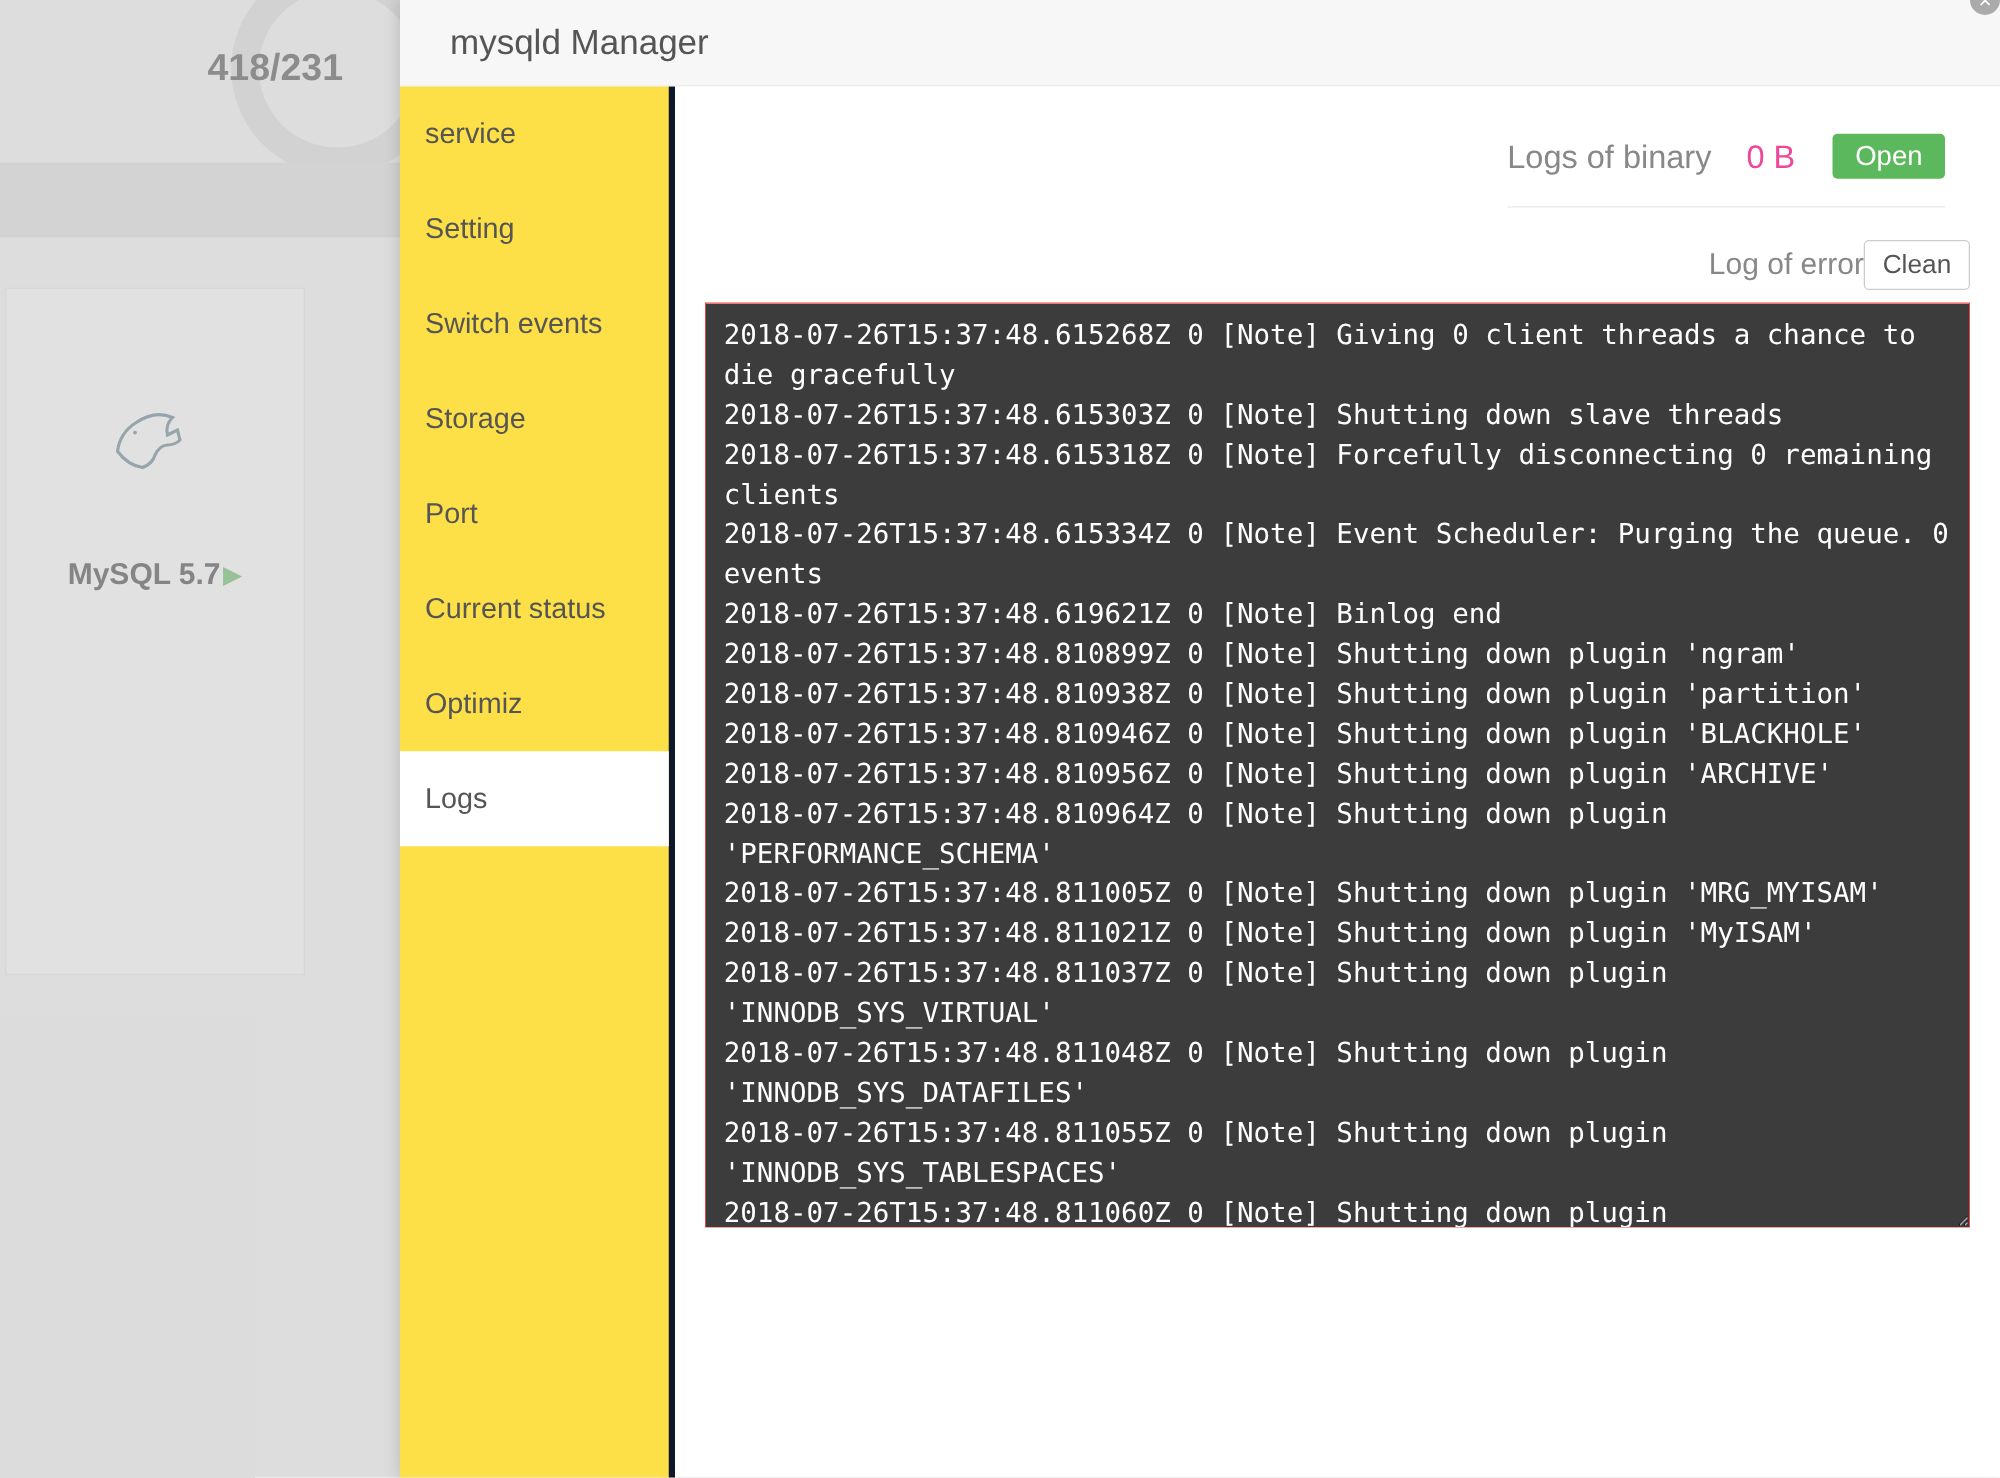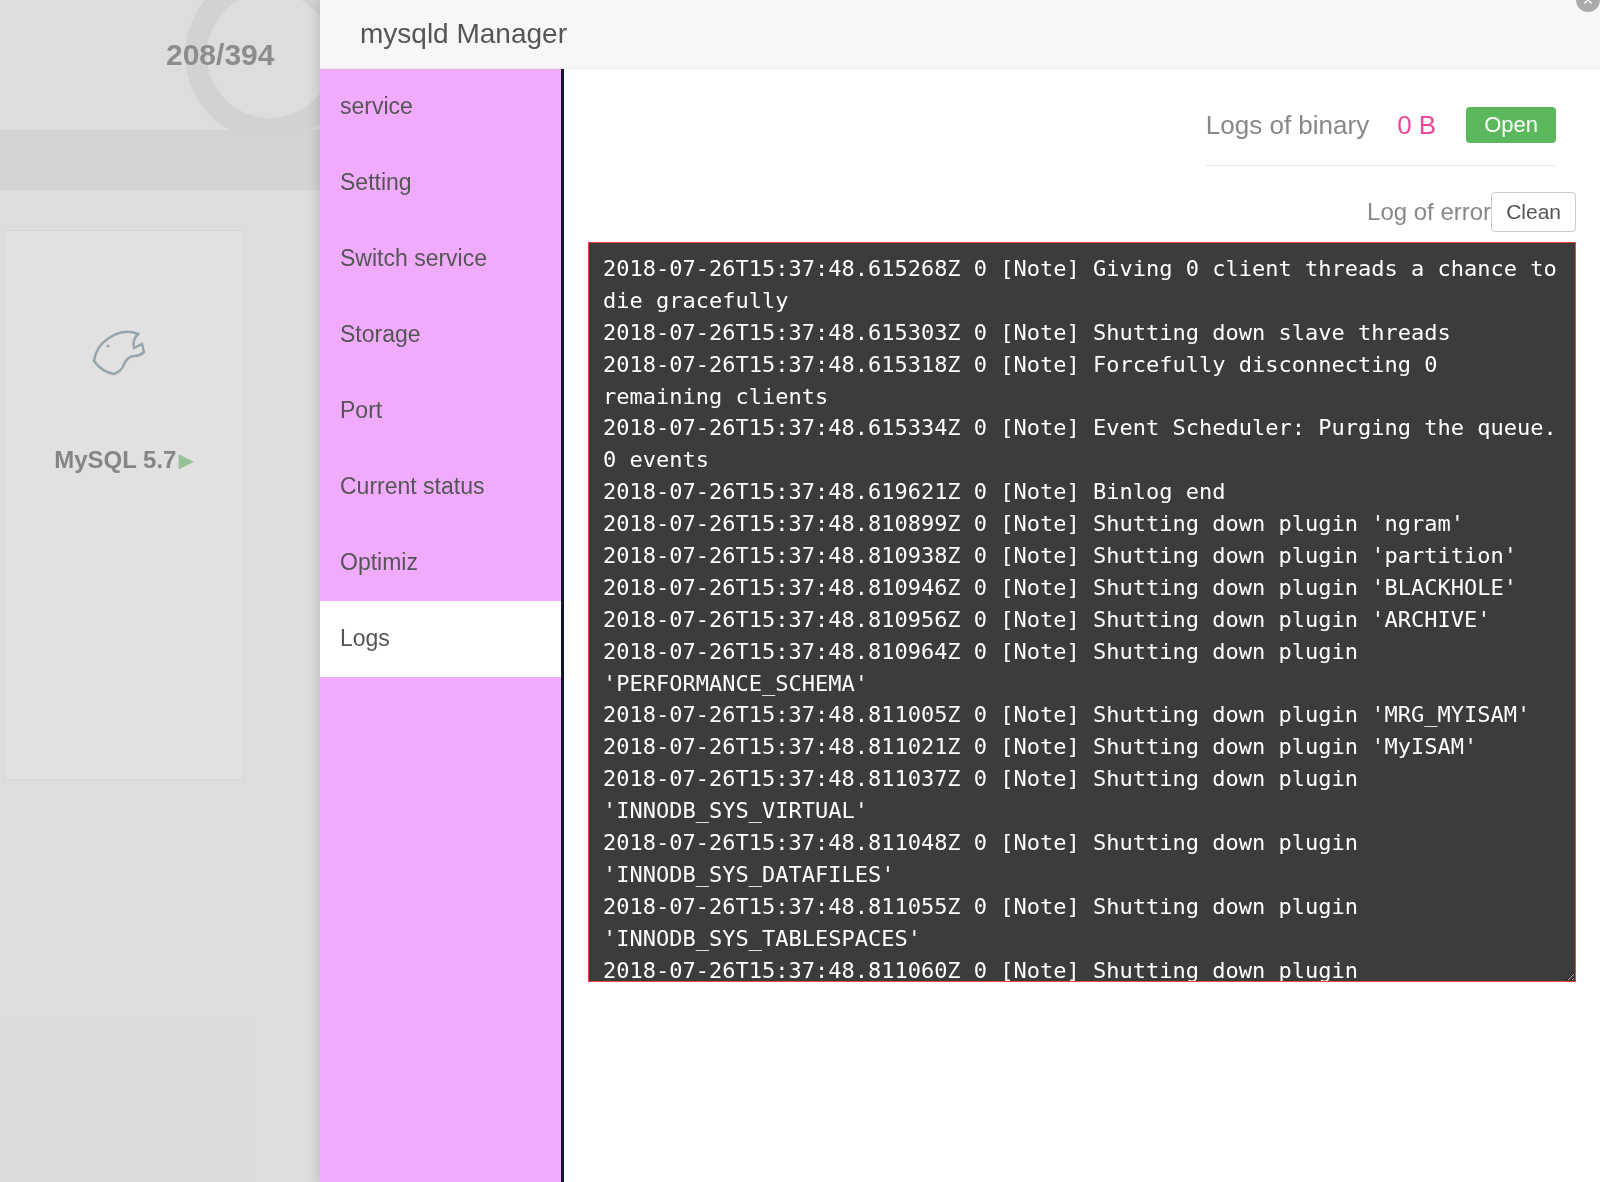--- a/index.html
+++ b/index.html
@@ -110,23 +110,23 @@
       text-align: center;
       line-height: 24px;
       font-size: 18px;
     }
     .modal-body {
       display: flex;
       flex: 1;
       min-height: 0;
     }
     .sidebar {
-      width: 244px;
-      background: #f0abfc;
-      border-right: 3px solid #0f172a;
+      width: 220px;
+      background: #fde047;
+      border-right: 5px solid #0f172a;
     }
     .sidebar-item {
       padding: 24px 20px;
       font-size: 23px;
       color: #555;
       cursor: pointer;
       border-bottom: 1px solid transparent;
     }
     .sidebar-item.active {
       background: #fff;
@@ -212,21 +212,21 @@
       background: #c1c1c1;
       border-radius: 10px;
       border: 3px solid #ececec;
     }
   </style>
 </head>
 <body>
 
 <div class="bg-content">
   <div class="bg-arc"></div>
-  <div class="bg-ratio">208/394</div>
+  <div class="bg-ratio">418/231</div>
   <div class="bg-header-bar"></div>
   <div class="bg-card">
     <svg width="80" height="70" viewBox="0 0 80 70">
       <path d="M 10 45 Q 12 30 25 22 Q 40 12 54 18 Q 48 24 50 32 L 58 28 L 60 36 Q 56 40 50 40 Q 44 40 40 48 Q 38 55 30 58 Q 18 56 10 45 Z" fill="none" stroke="#5a7a8a" stroke-width="2.5"></path>
       <circle cx="24" cy="30" r="1.5" fill="#5a7a8a"></circle>
     </svg>
     <div>
       <span class="bg-card-label">MySQL 5.7</span><span class="bg-play">▶</span>
     </div>
   </div>
@@ -235,21 +235,21 @@
 
 <div class="modal">
   <div class="modal-header">
     <span>mysqld Manager</span>
     <div class="close-btn">×</div>
   </div>
   <div class="modal-body">
     <div class="sidebar" id="sidebar">
         <div class="sidebar-item">service</div>
         <div class="sidebar-item">Setting</div>
-        <div class="sidebar-item">Switch service</div>
+        <div class="sidebar-item">Switch events</div>
         <div class="sidebar-item">Storage</div>
         <div class="sidebar-item">Port</div>
         <div class="sidebar-item">Current status</div>
         <div class="sidebar-item">Optimiz</div>
         <div class="sidebar-item active">Logs</div>
       </div>
     <div class="main">
       <div class="binary-row">
         <div class="binary-label">Logs of binary</div>
         <div class="binary-size">0 B</div>

